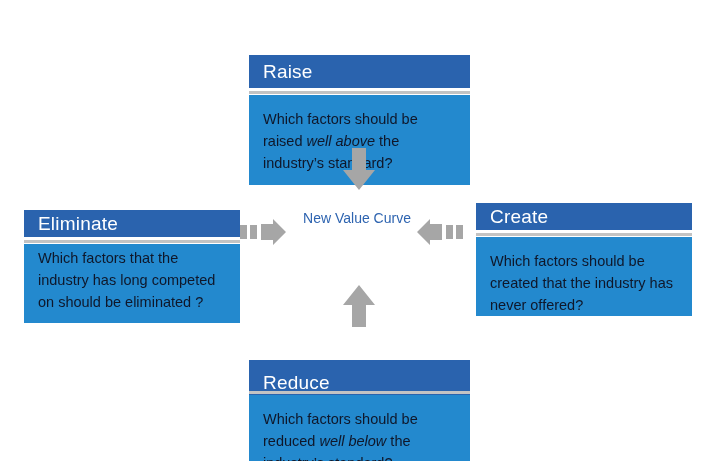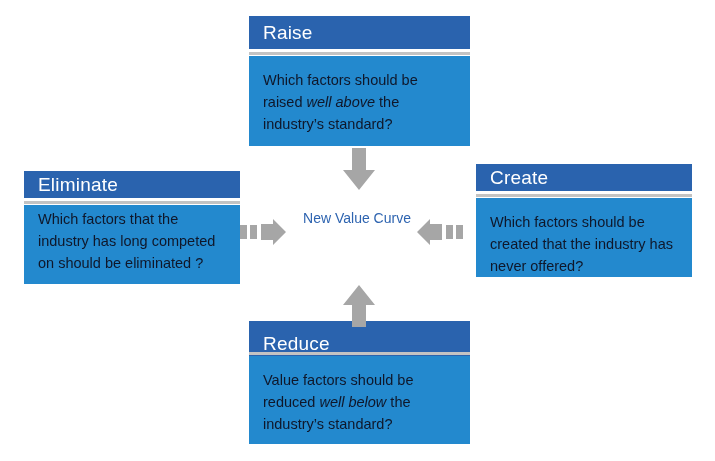--- a/index.html
+++ b/index.html
@@ -16,20 +16,21 @@
   #canvas {
     position: relative;
     width: 715px;
     height: 461px;
     background: #ffffff;
   }
 
   
   .block {
     position: absolute;
+    margin-top: 39px;
   }
   .block-header {
     position: absolute;
     left: 0;
     top: 0;
     width: 100%;
     box-sizing: border-box;
     background: #2A63AE;
     color: #ffffff;
     font-size: 19px;
@@ -126,21 +127,21 @@
 
   <div class="block" id="block-create">
     <div class="block-header">Create</div>
     <div class="block-divider"></div>
     <div class="block-body"><span>Which factors should be created that the industry has never offered?</span><em></em><span></span></div>
   </div>
 
   <div class="block" id="block-reduce">
     <div class="block-header">Reduce</div>
     <div class="block-divider"></div>
-    <div class="block-body"><span>Value factors should be reduced </span><em>well below</em><span> the industry’s standard?</span></div>
+    <div class="block-body"><span>Which factors should be reduced </span><em>well below</em><span> the industry’s standard?</span></div>
   </div>
 
   <div id="center-label">New Value Curve</div>
 
   <div class="arrow-group" id="arrow-down">
     <svg width="32" height="42" viewBox="0 0 32 42">
       <polygon points="9,0 23,0 23,22 32,22 16,42 0,22 9,22" fill="#A6A6A6"></polygon>
     </svg>
   </div>
 

